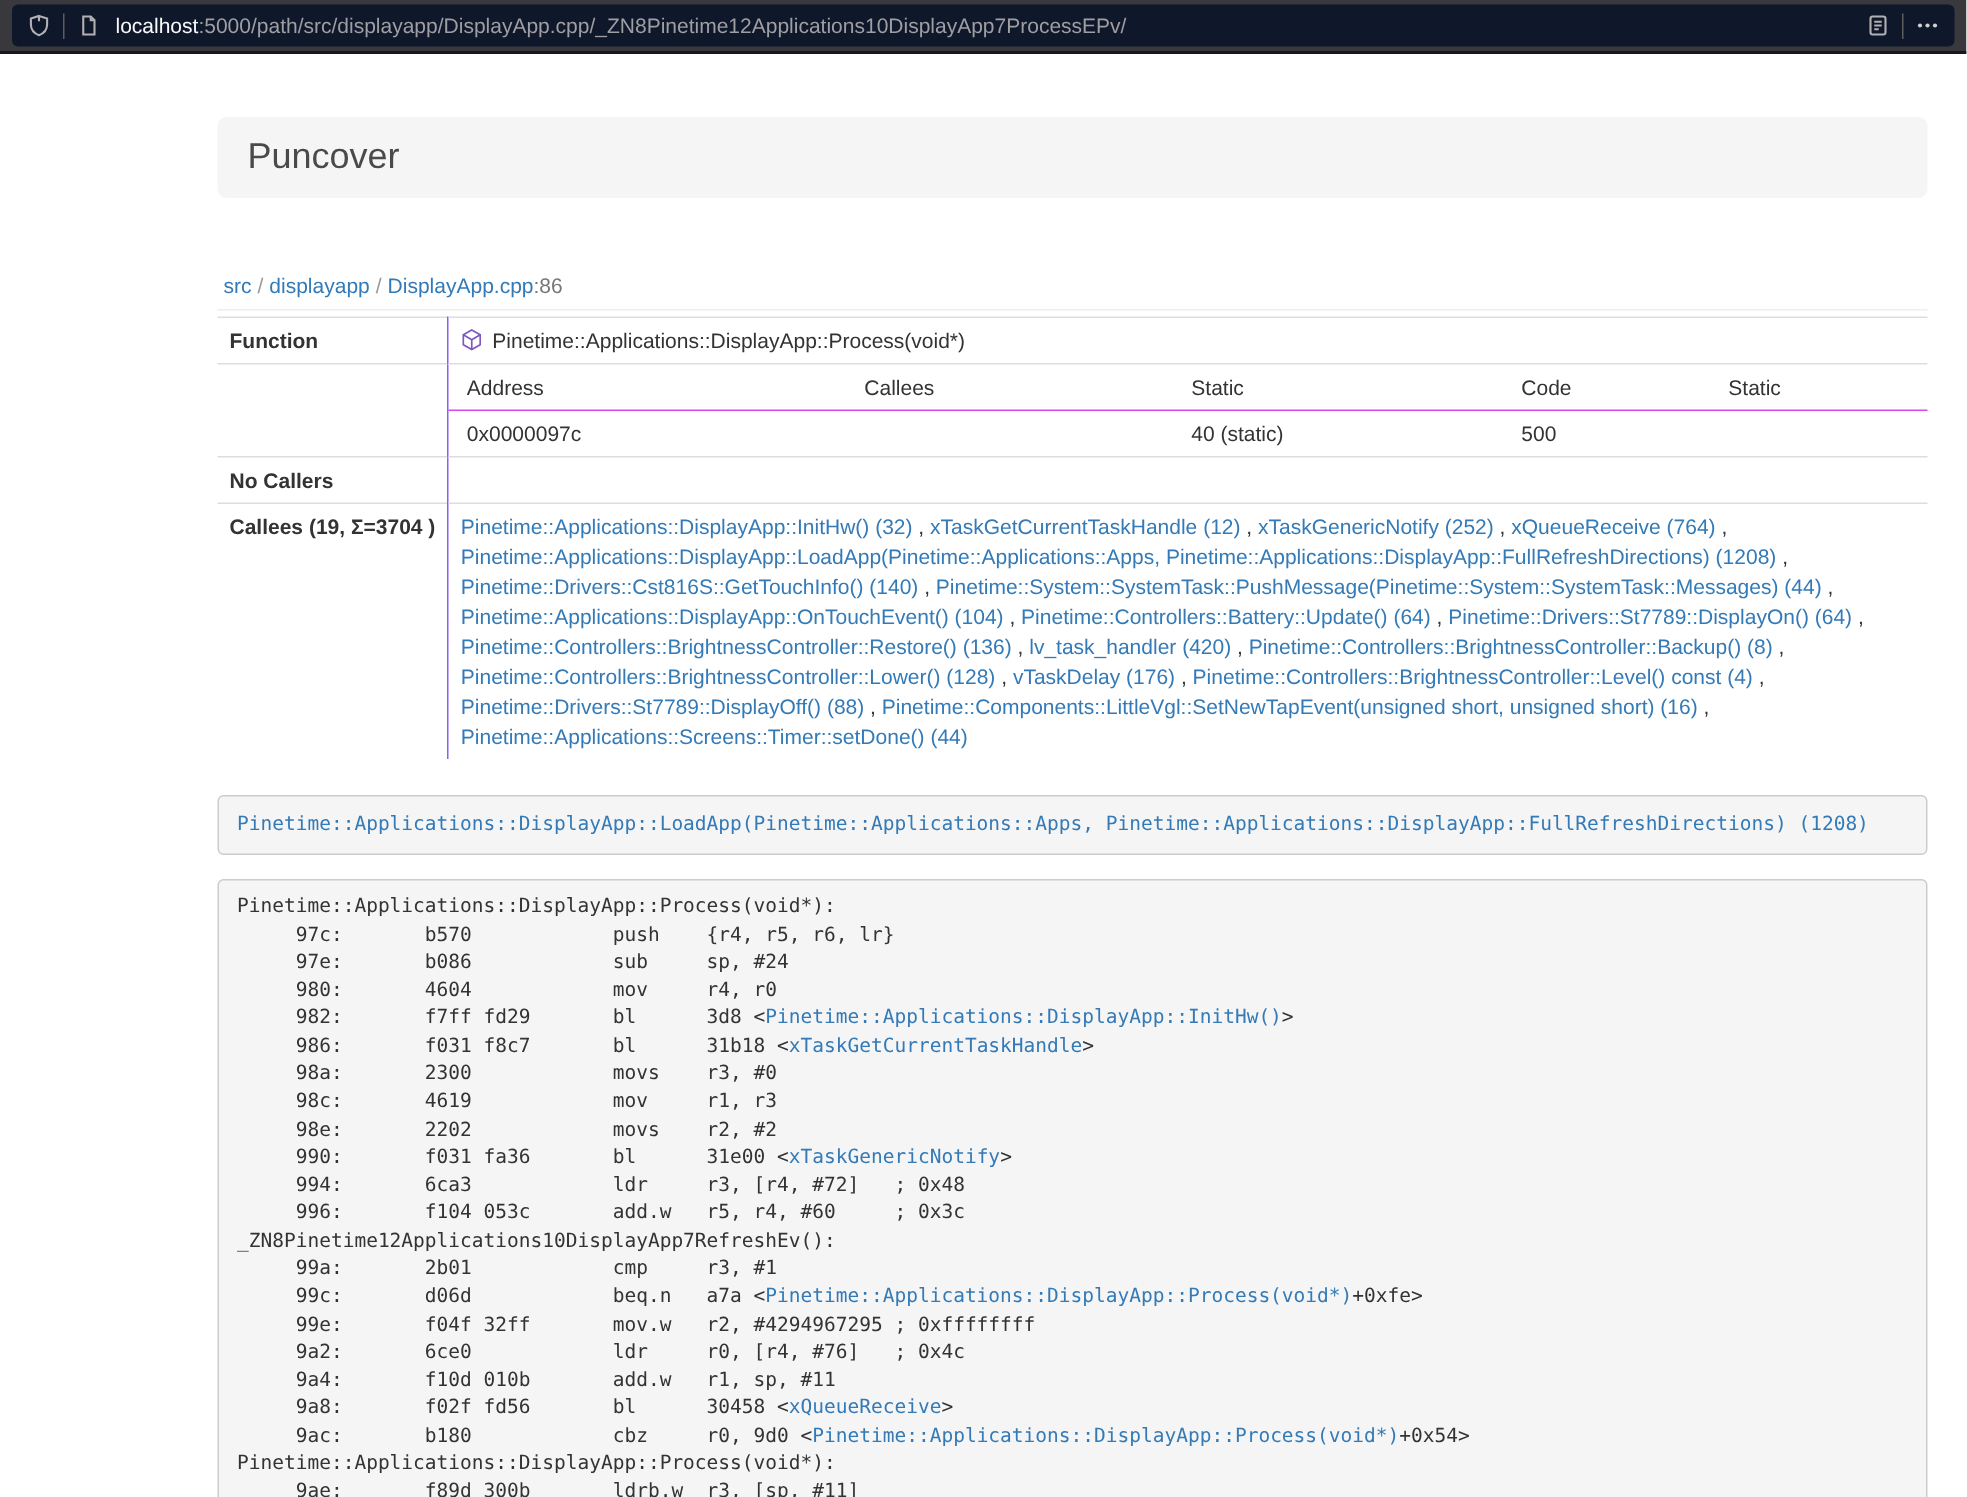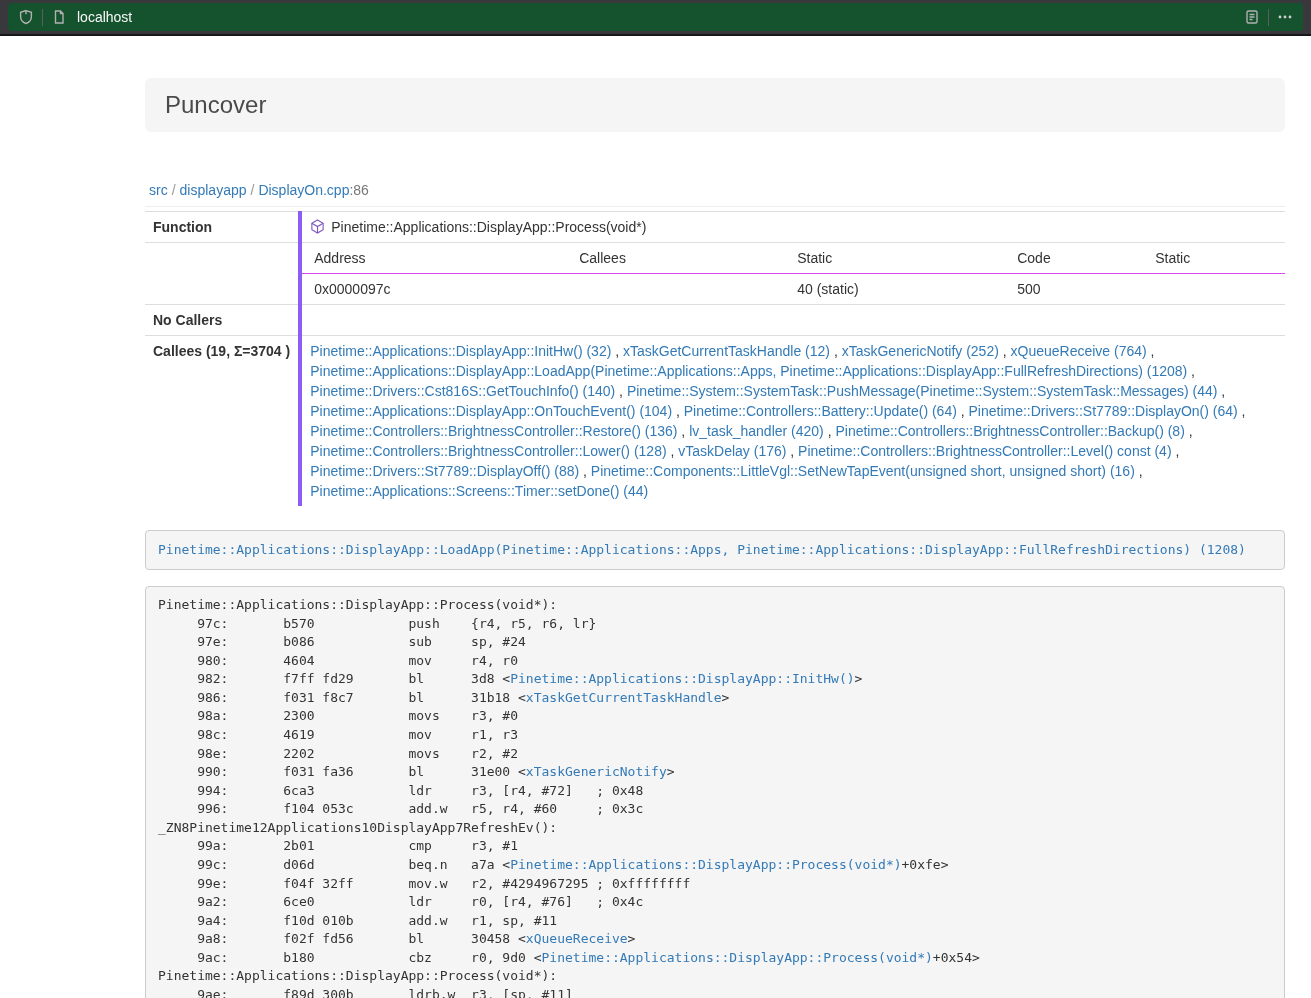--- a/index.html
+++ b/index.html
@@ -12,21 +12,21 @@
   }
 
   
   .toolbar {
     height: 36px; background: #38383d;
     display: flex; align-items: center;
     padding: 0 8px;
     border-bottom: 2px solid #18181b;
   }
   .url-field {
-    flex: 1; height: 28px; background: #14532d; border-radius: 4px;
+    flex: 1; height: 28px; background: #0f172a; border-radius: 4px;
     display: flex; align-items: center; padding: 0 10px;
     color: #b1b1b3; font-size: 14px; white-space: nowrap; overflow: hidden;
   }
   .tb-divider { width: 1px; height: 17px; background: #5c5c61; margin: 0 8px; flex: none; }
   .tb-icon { flex: none; display: inline-flex; align-items: center; }
   .url-host { color: #f9f9fa; }
   .url-rest { color: #9e9ea3; }
   .url-spacer { flex: 1; }
 
   
@@ -45,21 +45,21 @@
 
   hr.rule { border: none; border-top: 1px solid #eee; margin: 8px 0 4px 0; }
 
   
   table.fn-table { width: 100%; border-collapse: collapse; font-size: 14px; }
   table.fn-table td {
     padding: 5px 8px; border-top: 1px solid #ddd; vertical-align: top;
     line-height: 20px;
   }
   table.fn-table td.label-col {
-    width: 145px; font-weight: bold; border-right: 4px solid #8b5cf6;
+    width: 145px; font-weight: bold; border-right: 1px solid #8b5cf6;
     white-space: nowrap; padding-left: 8px;
   }
   table.fn-table td.nested-cell { padding: 0; }
 
   table.addr-table { width: 100%; border-collapse: collapse; font-size: 14px; }
   table.addr-table th, table.addr-table td {
     text-align: left; padding: 5px 12px; line-height: 20px; font-size: 14px;
   }
   table.addr-table th { font-weight: normal; }
   table.addr-table td { border-top: 1px solid #d946ef; font-weight: normal; }
@@ -96,20 +96,21 @@
       </svg>
     </span>
     <span class="tb-divider"></span>
     <span class="tb-icon" style="margin-right:10px;">
       <svg width="16" height="16" viewBox="0 0 16 16" fill="none" stroke="#b1b1b3" stroke-width="1.4">
         <path d="M4.5 2 h5 l2.5 2.5 V14 h-7.5 Z"></path>
         <path d="M9.5 2 v2.5 h2.5"></path>
       </svg>
     </span>
     <span class="url-host">localhost</span>
+    <span class="url-rest">:5000/path/src/displayapp/DisplayApp.cpp/_ZN8Pinetime12Applications10DisplayApp7ProcessEPv/</span>
     <span class="url-spacer"></span>
     <span class="tb-icon">
       <svg width="16" height="16" viewBox="0 0 16 16" fill="none" stroke="#b1b1b3" stroke-width="1.4">
         <rect x="3" y="2" width="10" height="12" rx="1.5"></rect>
         <path d="M5.5 5.5 h5 M5.5 8 h5 M5.5 10.5 h3"></path>
       </svg>
     </span>
     <span class="tb-divider"></span>
     <span class="tb-icon">
       <svg width="16" height="16" viewBox="0 0 16 16" fill="#cfcfd2">
@@ -121,21 +122,21 @@
   </div>
 </div>
 
 <div class="container">
 
   <div class="jumbotron">
     <a href="#">Puncover</a>
   </div>
 
   <div class="breadcrumb">
-    <a href="#">src</a><span class="sep">/</span><a href="#">displayapp</a><span class="sep">/</span><a href="#">DisplayOn.cpp</a><span class="line-no">:86</span>
+    <a href="#">src</a><span class="sep">/</span><a href="#">displayapp</a><span class="sep">/</span><a href="#">DisplayApp.cpp</a><span class="line-no">:86</span>
   </div>
 
   <hr class="rule">
 
   <table class="fn-table">
     <tbody>
         <tr>
       <td class="label-col">Function</td>
       <td class="fn-name-cell">
         <svg class="cube" width="15" height="15" viewBox="0 0 16 16" fill="none" stroke="#7e57c2" stroke-width="1.2">

